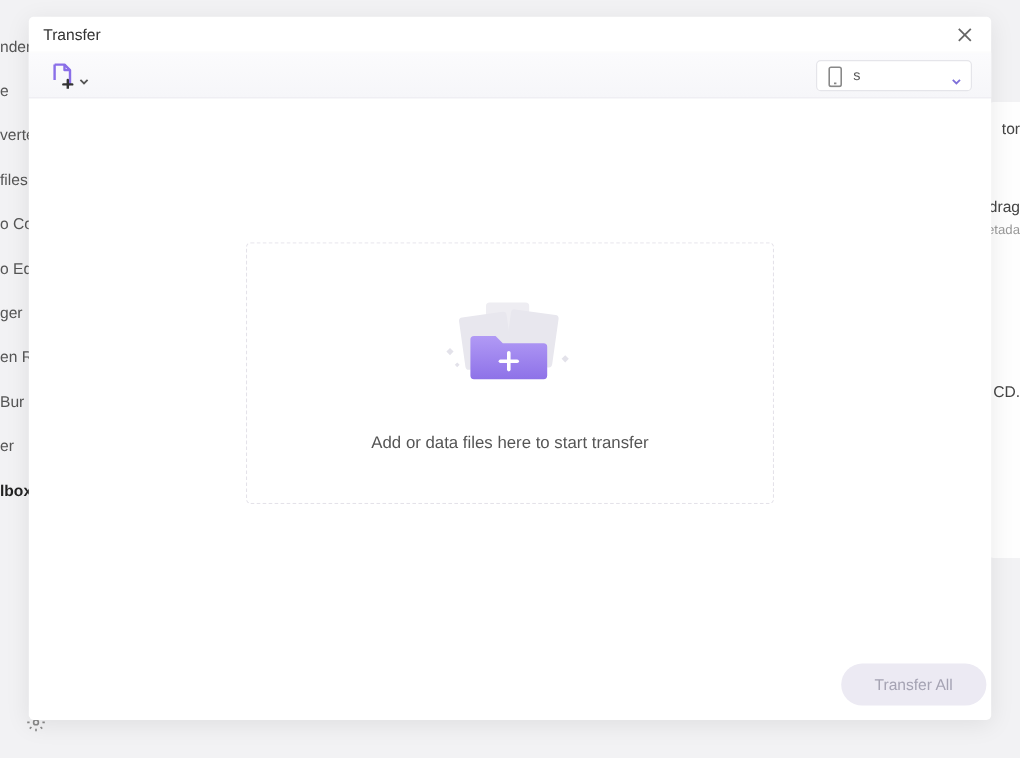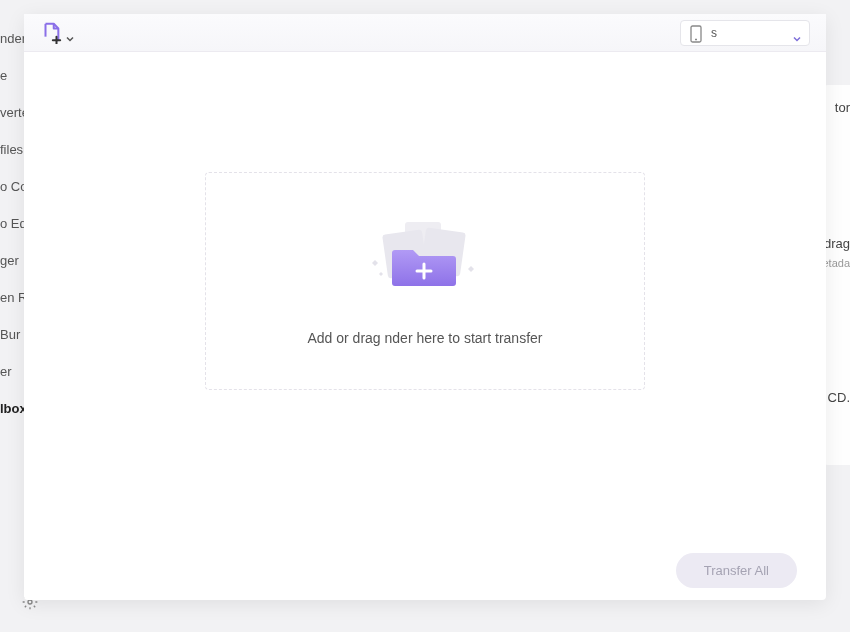--- a/index.html
+++ b/index.html
@@ -186,21 +186,21 @@
     .drop-text {
       font-size: 14px;
       color: #555;
     }
     
     .modal-footer {
       height: 60px;
       display: flex;
       align-items: center;
       justify-content: flex-end;
-      padding: 0 29px;
+      padding: 0 4px;
     }
     .transfer-btn {
       background: #eceaf3;
       color: #a5a3b3;
       border: none;
       border-radius: 18px;
       padding: 10px 28px;
       font-size: 13px;
       cursor: pointer;
     }
@@ -217,35 +217,44 @@
     <div>files</div>
     <div>o Co</div>
     <div>o Ed</div>
     <div>ger</div>
     <div>en R</div>
     <div>Bur</div>
     <div>er</div>
     <div class="bg-left-bold">lbox</div>
   </div>
   <div class="bg-right-items">
-    <div style="margin-bottom: 120px;">tor</div>
+    <div style="margin-bottom: 49px;">tor</div>
     <div>drag</div>
     <div style="font-size:11px;color:#999;margin-bottom:120px;">etada</div>
     <div>CD.</div>
   </div>
   <div class="bg-gear">
     <svg viewBox="0 0 24 24" fill="none" stroke="currentColor" stroke-width="2">
       <circle cx="12" cy="12" r="3"></circle>
       <path d="M12 1v3m0 16v3M4.2 4.2l2.1 2.1m11.4 11.4l2.1 2.1M1 12h3m16 0h3M4.2 19.8l2.1-2.1m11.4-11.4l2.1-2.1"></path>
     </svg>
   </div>
 </div>
 
 <div class="modal">
 
+  <div class="modal-header">
+    <span class="modal-title">Transfer</span>
+    <div class="modal-close">
+      <svg viewBox="0 0 12 12" stroke="currentColor" stroke-width="1.5" fill="none">
+        <line x1="1" y1="1" x2="11" y2="11"></line>
+        <line x1="11" y1="1" x2="1" y2="11"></line>
+      </svg>
+    </div>
+  </div>
 
   <div class="modal-toolbar">
     <div class="add-file-btn">
       <div class="add-file-icon">
         <svg viewBox="0 0 24 24">
           <path d="M6 2 h9 l5 5 v12 a1 1 0 0 1 -1 1 h-2" fill="none" stroke="#8a6fe8" stroke-width="2.2" stroke-linejoin="round"></path>
           <path d="M15 2 v5 h5" fill="none" stroke="#8a6fe8" stroke-width="2.2" stroke-linejoin="round"></path>
           <path d="M6 2 v14" fill="none" stroke="#8a6fe8" stroke-width="2.2"></path>
           <g stroke="#333" stroke-width="2.2" stroke-linecap="round">
             <line x1="14" y1="20" x2="22" y2="20"></line>
@@ -298,21 +307,21 @@
               <stop offset="100%" stop-color="#8e72e8"></stop>
             </linearGradient>
           </defs>
 
           <g stroke="#ffffff" stroke-width="3" stroke-linecap="round">
             <line x1="59" y1="48" x2="59" y2="62"></line>
             <line x1="52" y1="55" x2="66" y2="55"></line>
           </g>
         </svg>
       </div>
-      <div class="drop-text">Add or drag nder here to start transfer</div>
+      <div class="drop-text">Add or data files here to start transfer</div>
     </div>
   </div>
 
   <div class="modal-footer">
     <button class="transfer-btn">Transfer All</button>
   </div>
 
 </div>
 
 </body></html>

